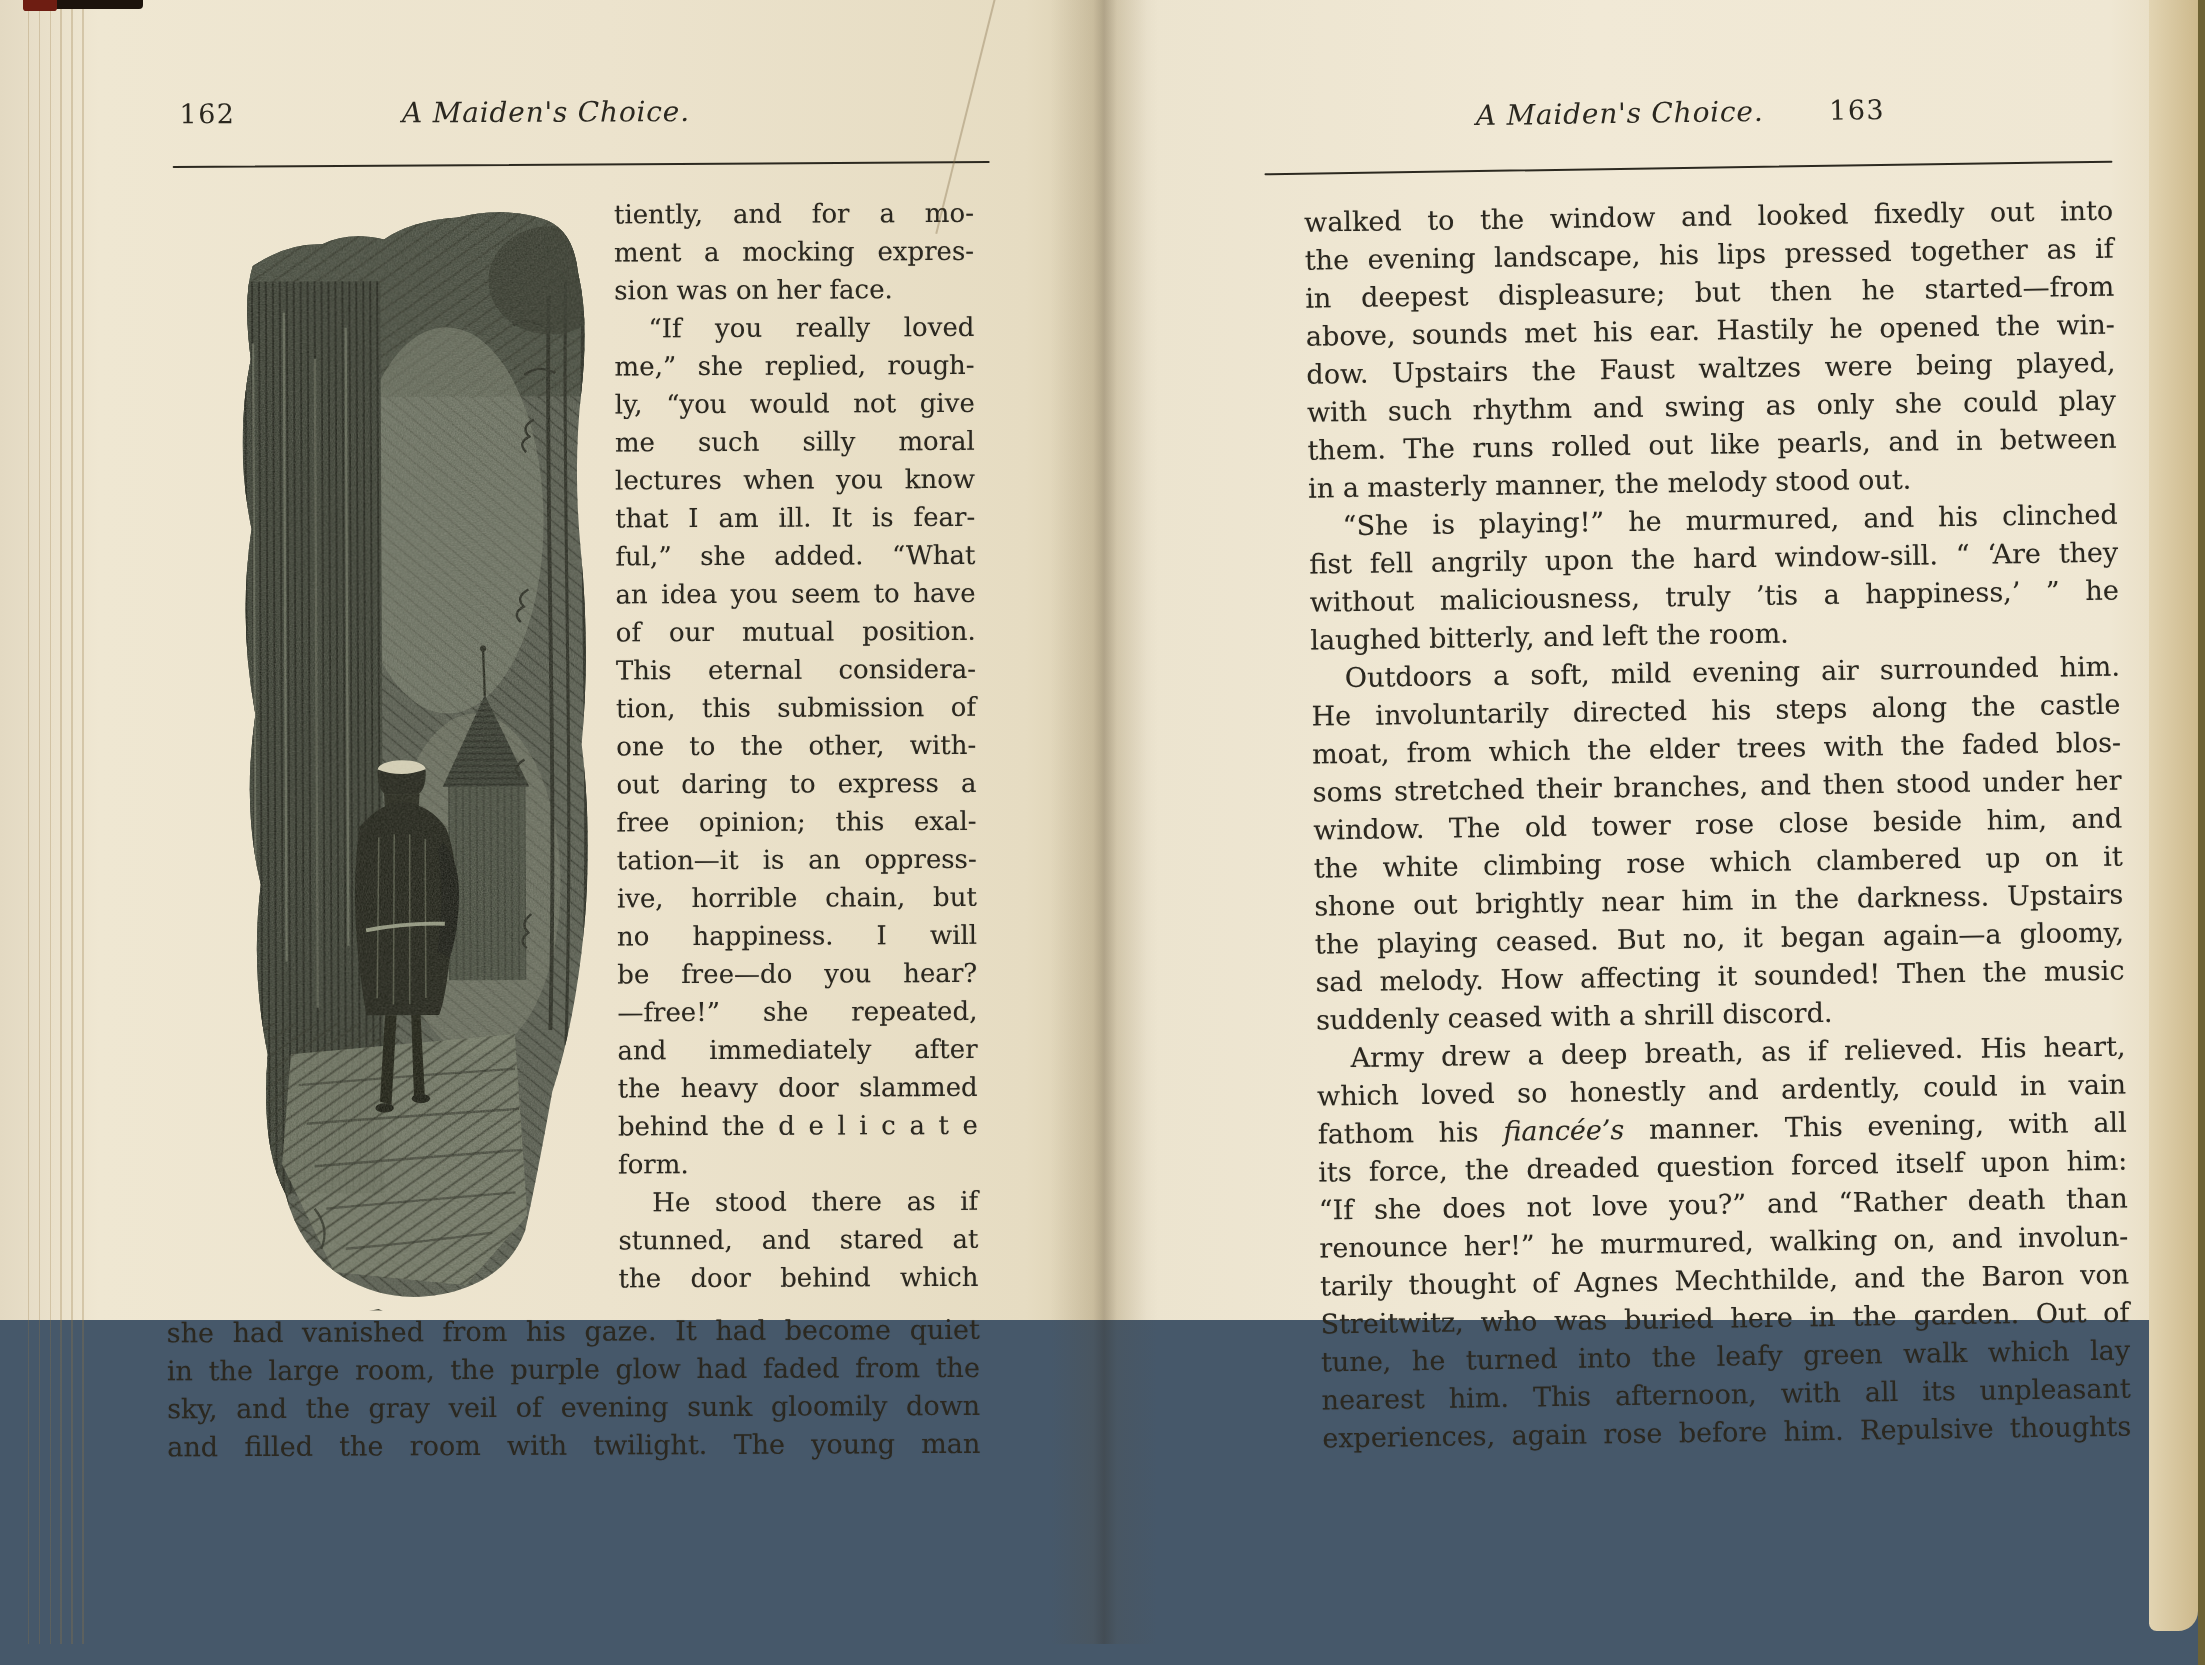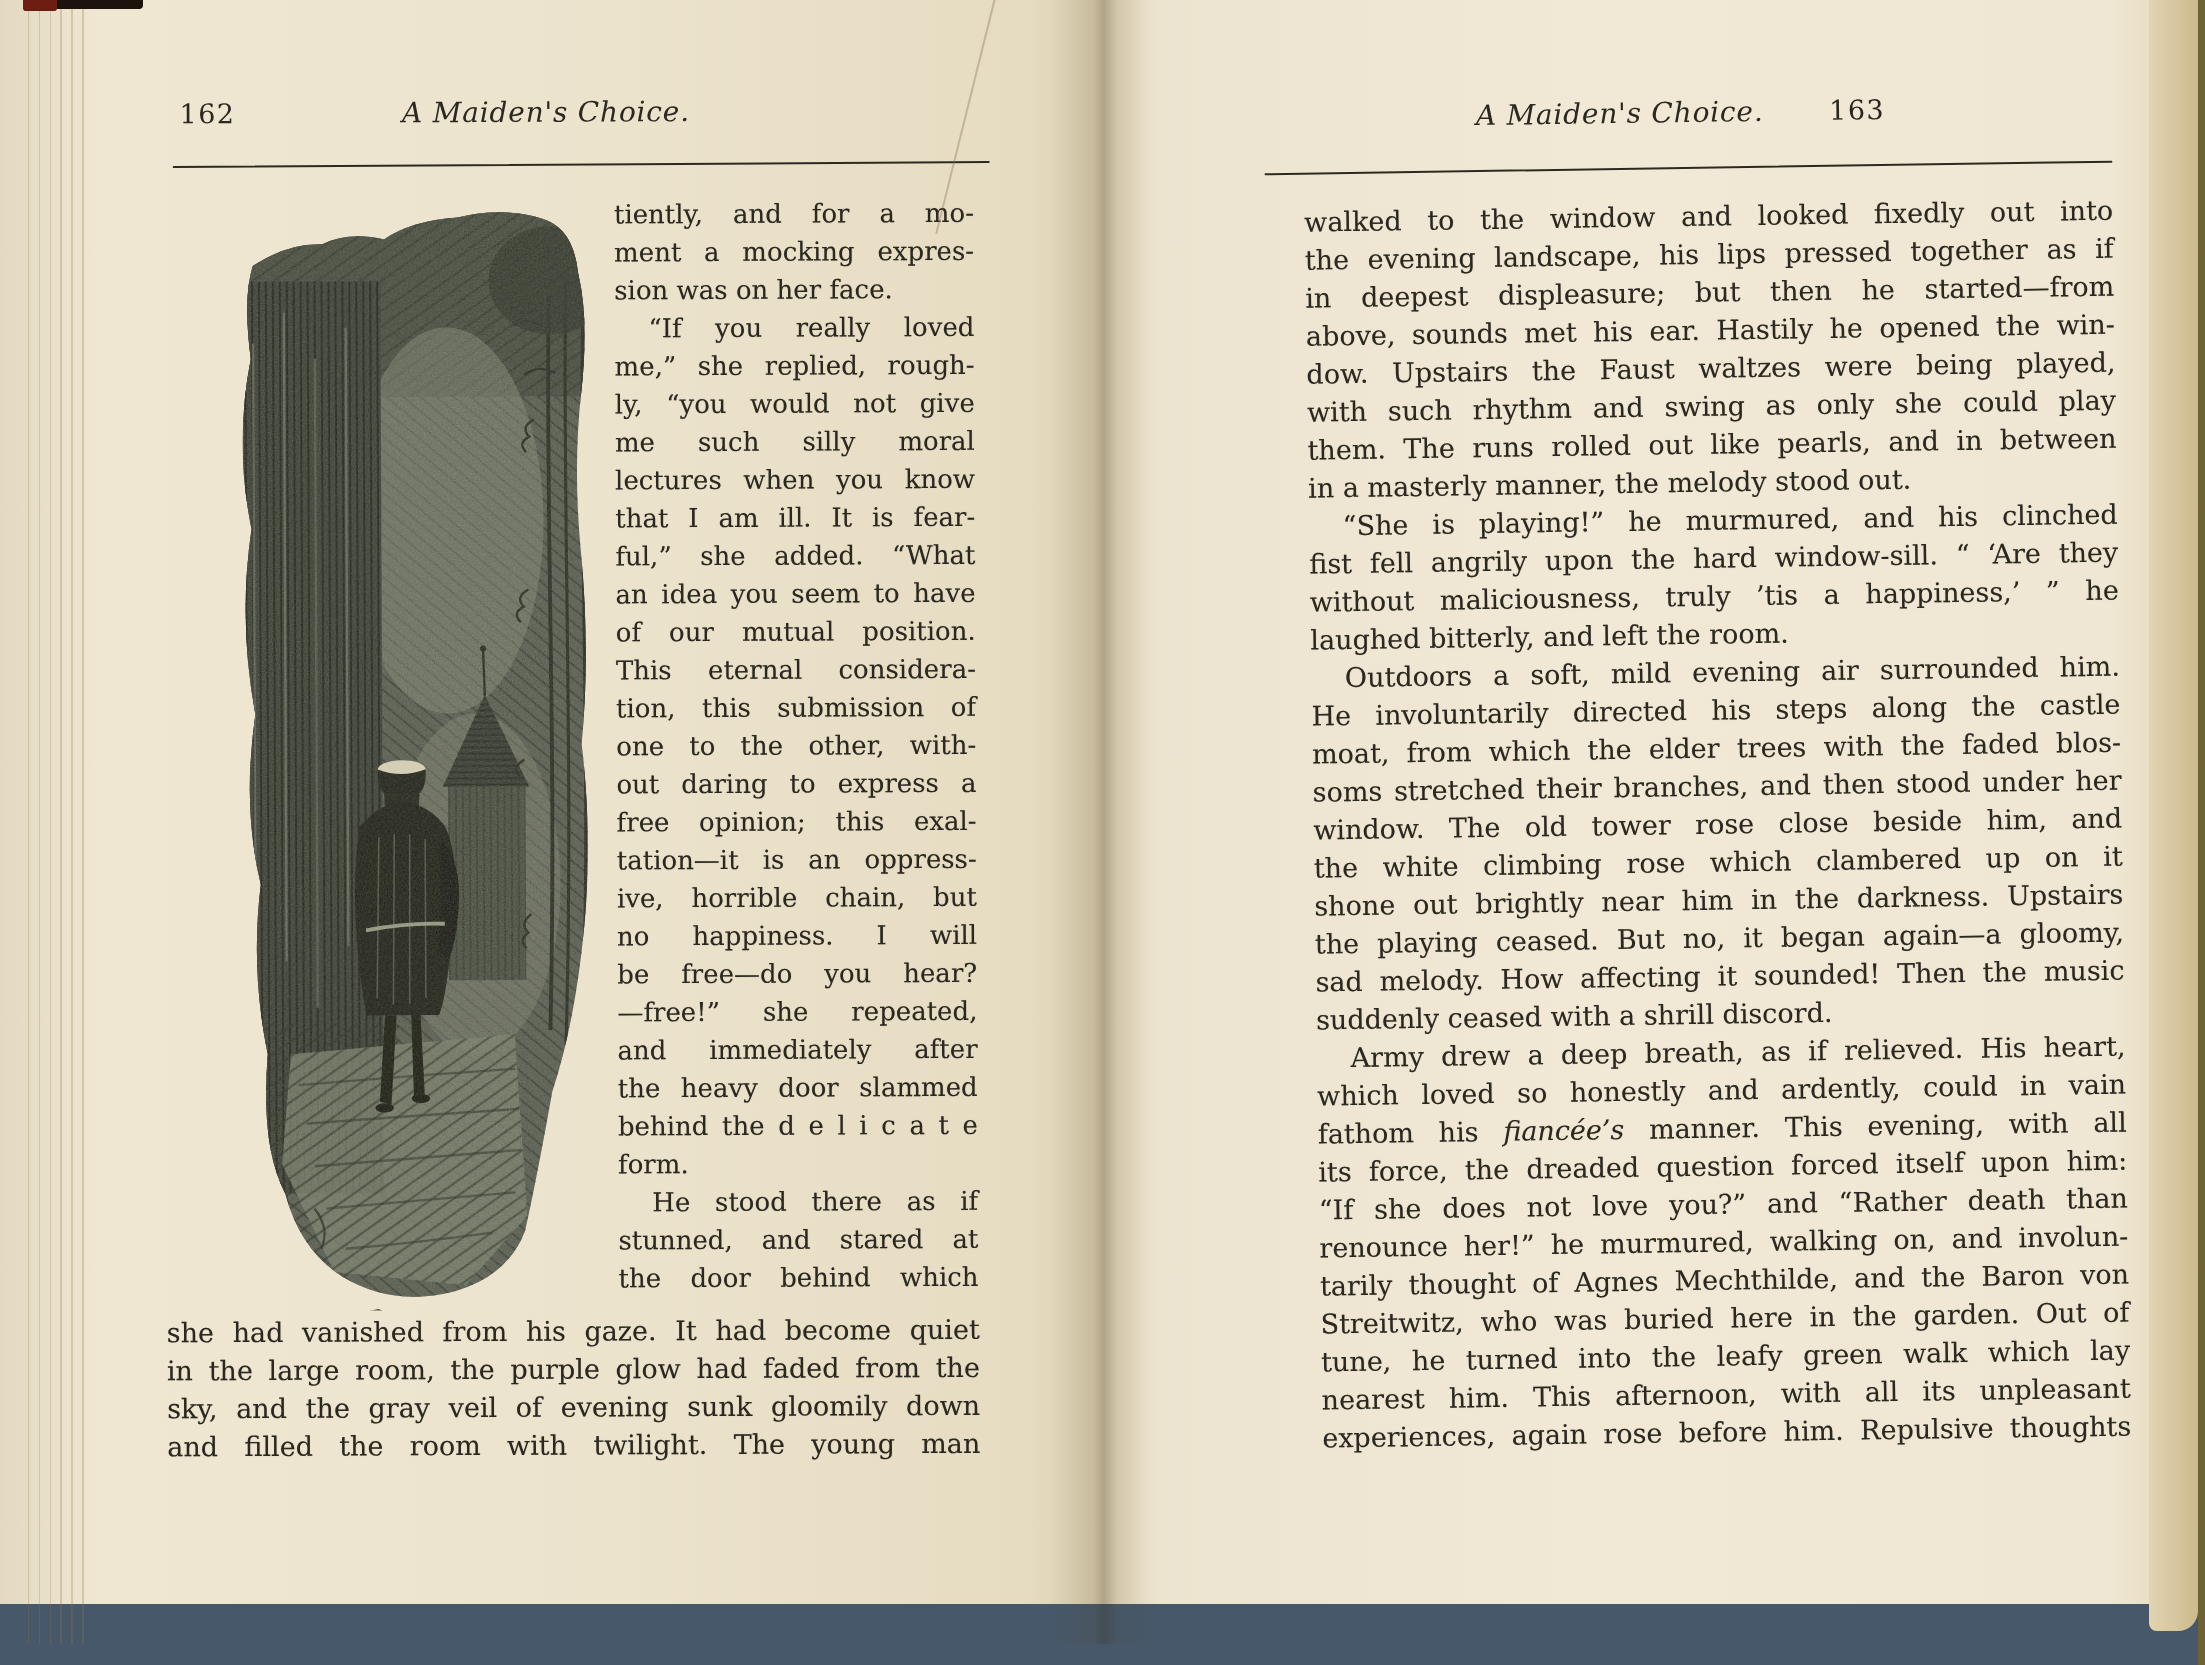--- a/index.html
+++ b/index.html
@@ -1,19 +1,19 @@
 <!DOCTYPE html>
 <html style="font-size:12.4px"><head>
 <meta charset="utf-8">
 <style>
   html,body{margin:0;padding:0;background:#2e3b48;}
   .scene{position:relative;width:2205px;height:1665px;overflow:hidden;
          background:#46586a;font-family:"DejaVu Serif","Liberation Serif",serif;color:#2b2820;}
   
-  .page{position:absolute;top:0;height:1604px;}
+  .page{position:absolute;top:0;height:1320px;}
   .page-l{left:0;width:1103px;
           background:linear-gradient(90deg,#e3d9c2 0,#efe7d2 9%,#ece3cd 55%,#e6dcc2 93%,#d9cdae 100%);}
   .page-r{left:1103px;width:1095px;
           background:linear-gradient(90deg,#d9cdaf 0,#ece4cf 4%,#f1e9d6 45%,#efe7d3 92%,#e3d6b8 100%);}
   .edge-l{position:absolute;left:28px;top:0;width:60px;height:1644px;
           background:repeating-linear-gradient(90deg,rgba(148,118,66,.28) 0 1.5px,rgba(148,118,66,0) 1.5px 10.8px);}
   .edge-r{position:absolute;left:2149px;top:0;width:49px;height:1631px;
           background-color:#dcccا5;
           background-image:linear-gradient(90deg,#e2d4b2,#cdb98c),
             repeating-linear-gradient(90deg,rgba(120,92,45,.38) 0 1.5px,rgba(0,0,0,0) 1.5px 7px);

